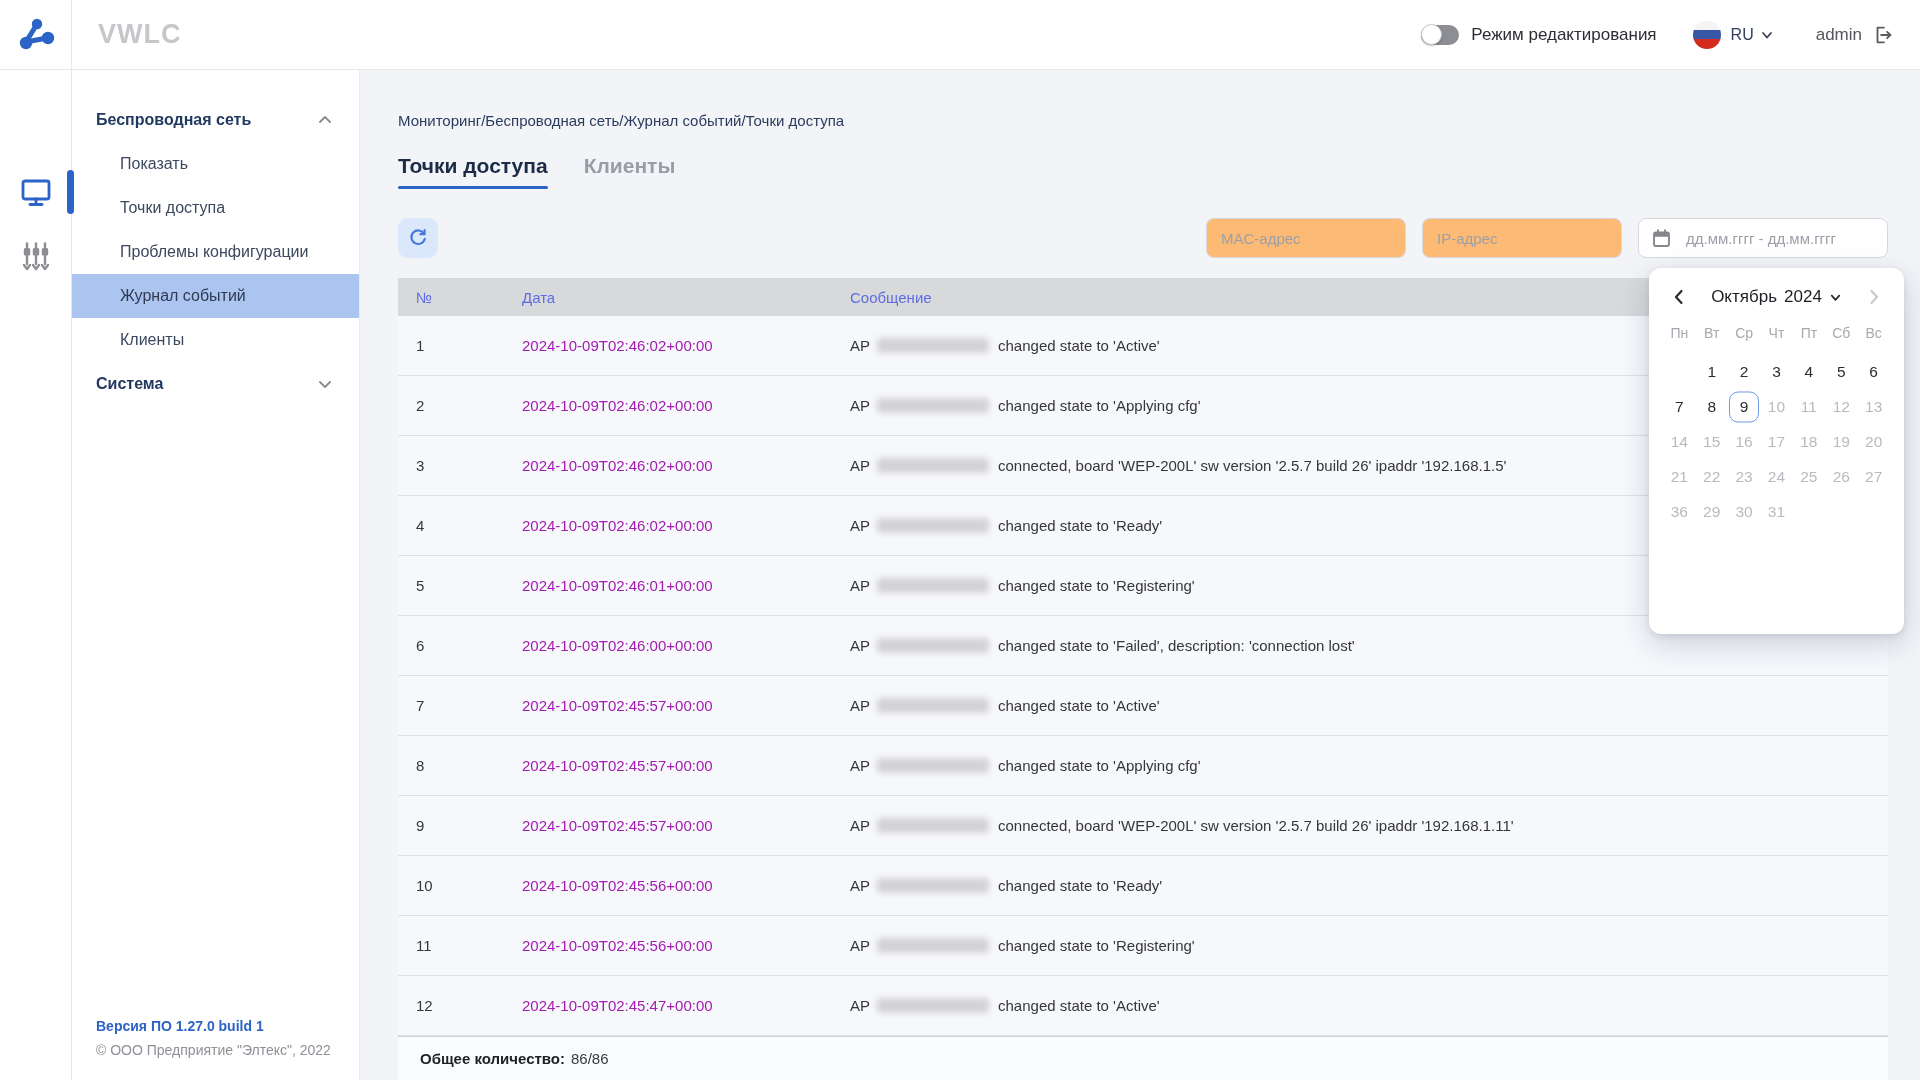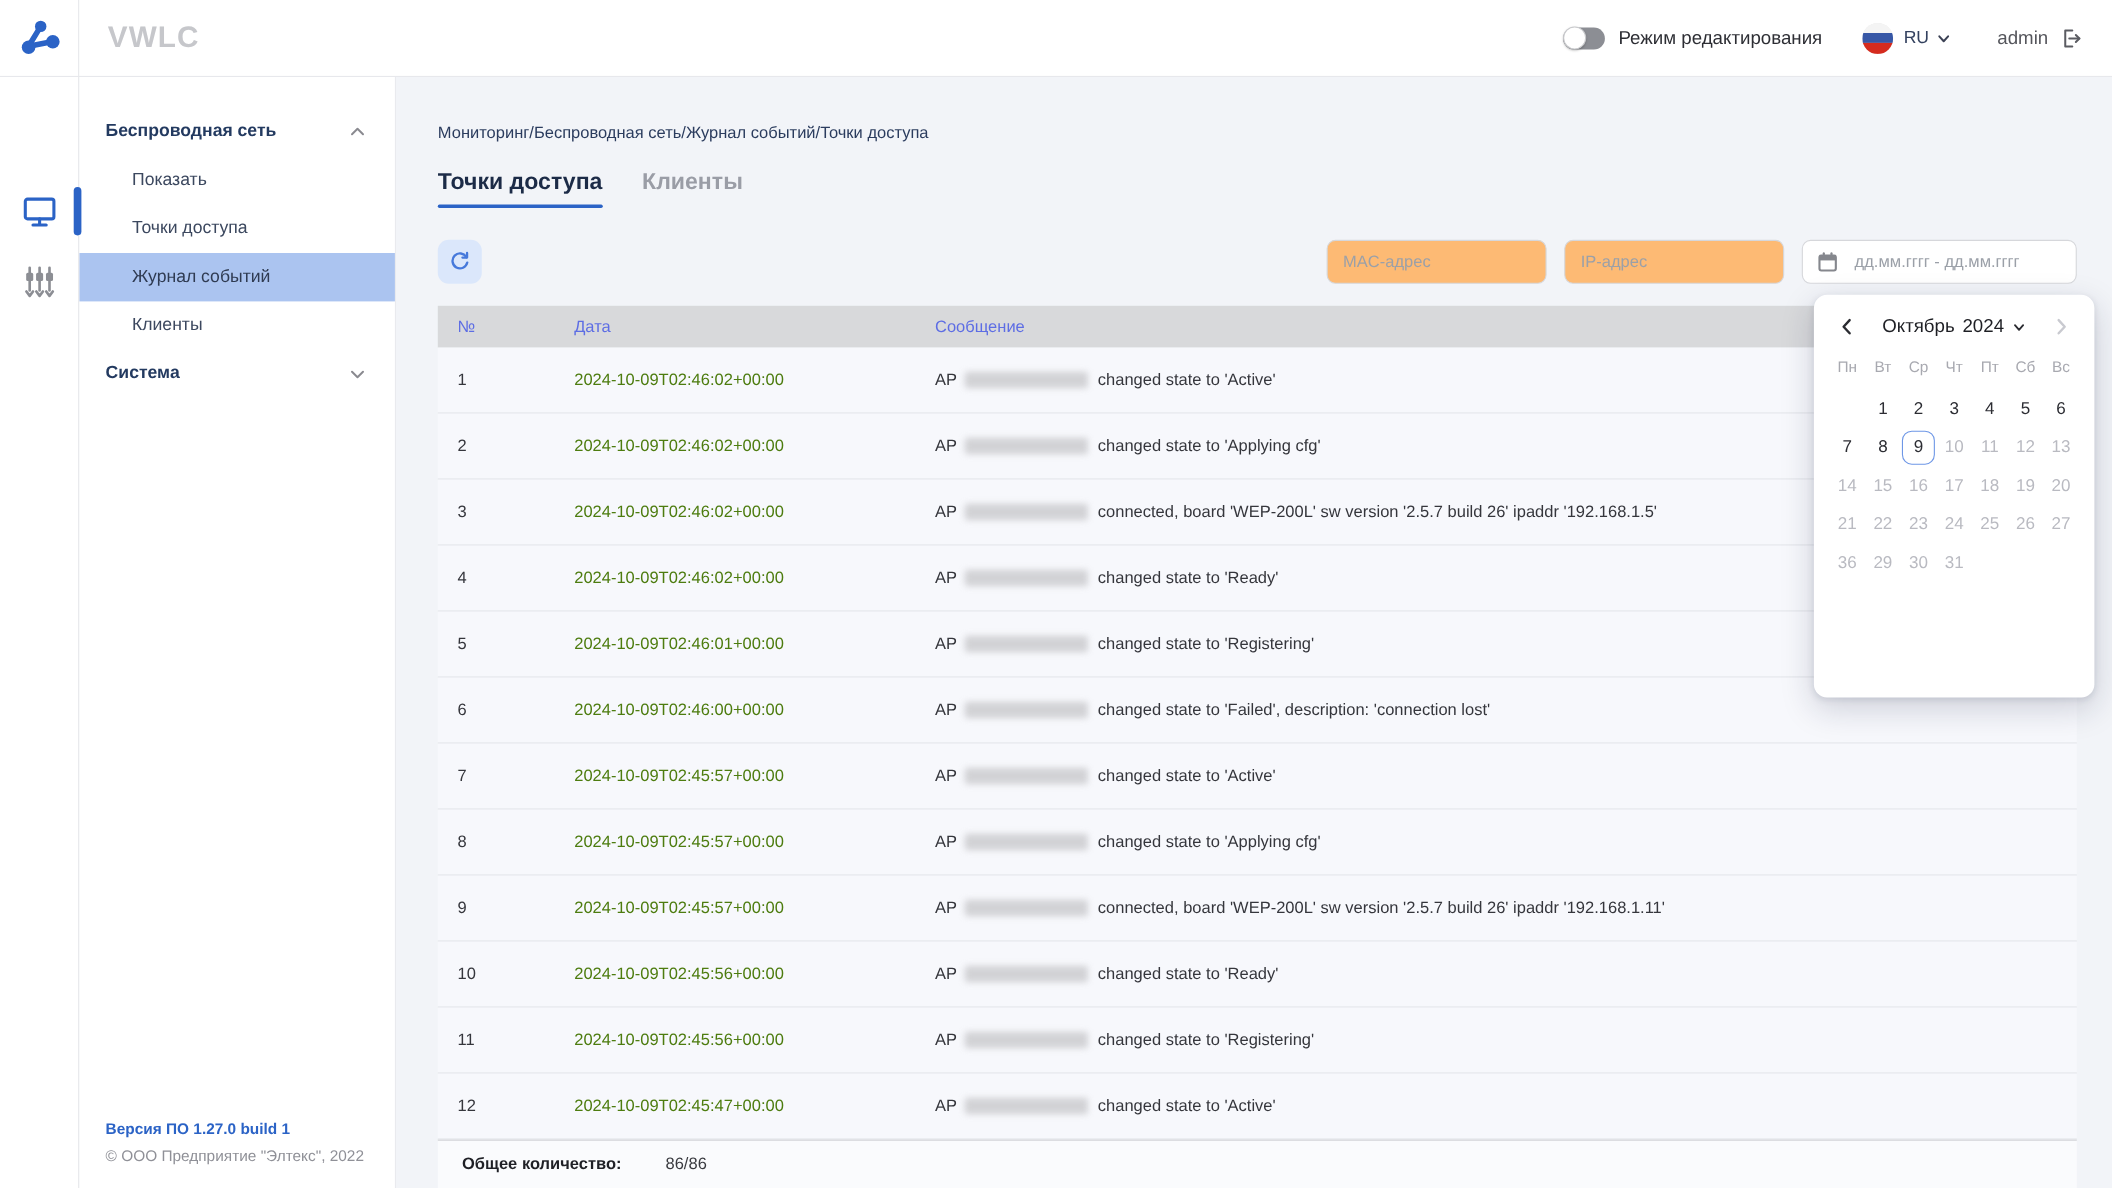--- a/index.html
+++ b/index.html
@@ -71,25 +71,25 @@
 
   
   .table { position:absolute; left:38px; top:208px; width:1490px; }
   .thead { height:38px; background:#d8d9db; display:flex; align-items:center; }
   .thead .hc { font-size:15px; color:#5d6de4; }
   .c-num { width:124px; padding-left:18px; flex:0 0 124px; }
   .c-date { width:328px; flex:0 0 328px; }
   .c-msg { flex:1; display:flex; align-items:center; }
   .trow { height:60px; background:#f7f8fc; border-bottom:1px solid #e0e1e6; display:flex; align-items:center;
           font-size:15px; color:#35363c; }
-  .trow .c-date { color:#4d7c0f; }
+  .trow .c-date { color:#a21caf; }
   .mask { display:inline-block; width:112px; height:15px; background:#c8c8cb; border-radius:2px;
           filter:blur(3px); opacity:.78; margin:0 9px 0 7px; }
   .tsummary { height:44px; background:#fafbfd; border-top:1px solid #cfd0d4; display:flex; align-items:center;
-              padding-left:22px; font-size:15px; color:#3a3b40;gap:34px; }
+              padding-left:22px; font-size:15px; color:#3a3b40; }
   .tsummary b { color:#1f2026; font-weight:700; margin-right:6px; }
 
   .scroll-thumb { position:absolute; left:1531px; top:208px; width:4px; height:116px; border-radius:2px;
                   background:#adaeb3; z-index:45; }
 
   
   .calendar { position:absolute; left:1289px; top:198px; width:255px; height:366px; background:#ffffff;
               border-radius:12px; box-shadow:0 10px 30px rgba(20,30,60,.18), 0 2px 6px rgba(20,30,60,.10);
               z-index:50; padding:14px 14px 13px 14px; }
   .cal-nav { height:30px; display:flex; align-items:center; justify-content:space-between; padding:0 5px; }
@@ -197,20 +197,23 @@
     </div>
     <div id="menu-items">
   <div class="menu-item">
     <span class="mi-label">Показать</span>
   </div>
 
   <div class="menu-item">
     <span class="mi-label">Точки доступа</span>
   </div>
 
+  <div class="menu-item">
+    <span class="mi-label">Проблемы конфигурации</span>
+  </div>
 
   <div class="menu-item active">
     <span class="mi-label">Журнал событий</span>
   </div>
 
   <div class="menu-item">
     <span class="mi-label">Клиенты</span>
   </div>
 </div>
     <div class="menu-header">

